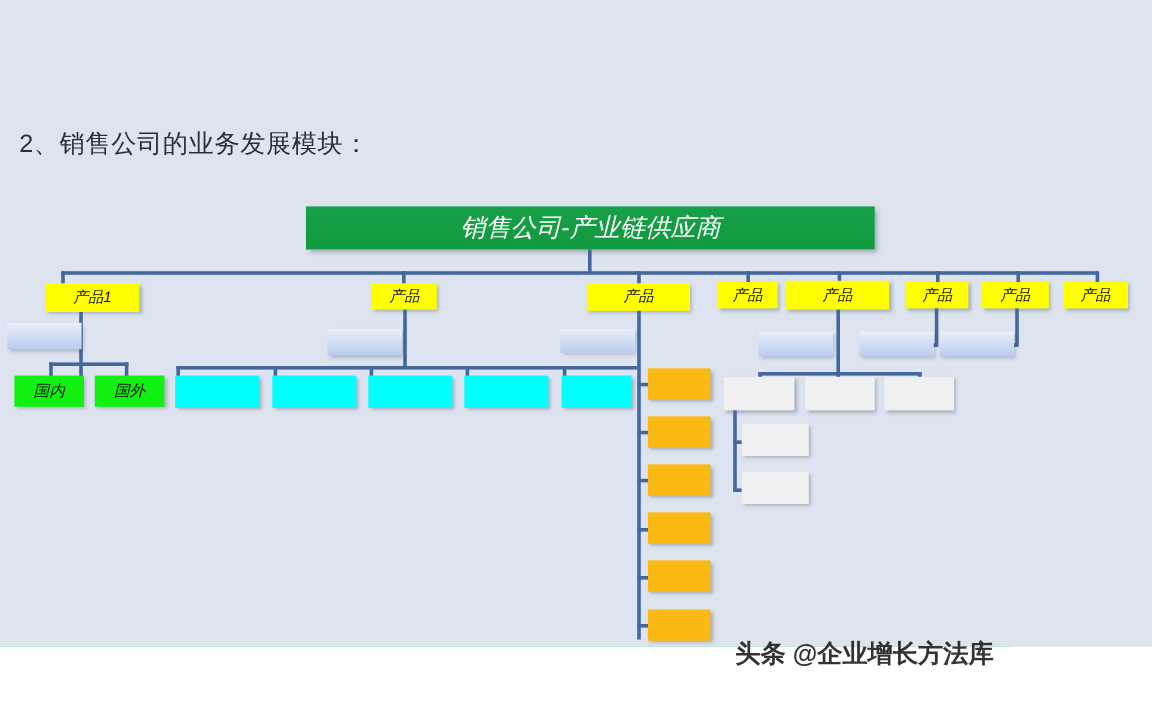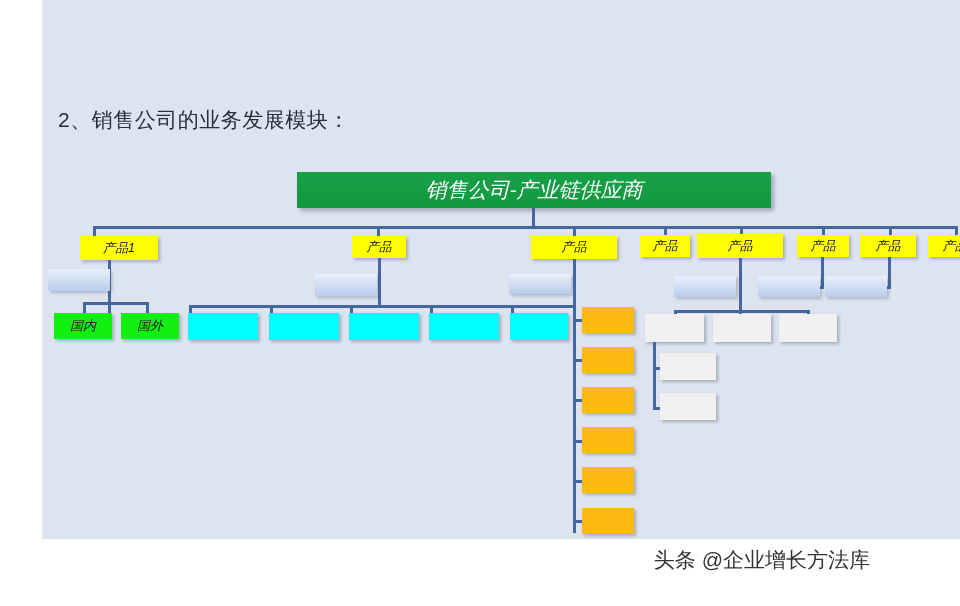--- a/index.html
+++ b/index.html
@@ -6,40 +6,39 @@
   body{
     width:960px;height:606px;
     background:#ffffff;
     font-family:"Liberation Sans","DejaVu Sans",sans-serif;
     overflow:hidden;
   }
   #slide{
     position:relative;
     width:844px;height:606px;
     background:#22c55e;
-    margin-left:42px;
   }
   .canvas{
     position:absolute;left:0;top:0;width:960px;height:539px;
     background:#dde4ef;
   }
   .footer-band{
     position:absolute;left:0;top:539px;width:960px;height:67px;
     background:#ffffff;
   }
   .heading{
     position:absolute;left:16px;top:106px;
     font-size:21px;color:#262f3d;
     letter-spacing:.5px;
     white-space:nowrap;
   }
   .watermark{
-    position:absolute;right:16px;top:546px;
+    position:absolute;right:16px;top:531px;
     font-size:21px;color:#222;
-    font-weight:normal;
+    font-weight:bold;
     white-space:nowrap;
     opacity:.92;
   }
 
   
   .node{
     position:absolute;
     box-sizing:border-box;
     display:flex;align-items:center;justify-content:center;
     font-size:12px;color:#111;

